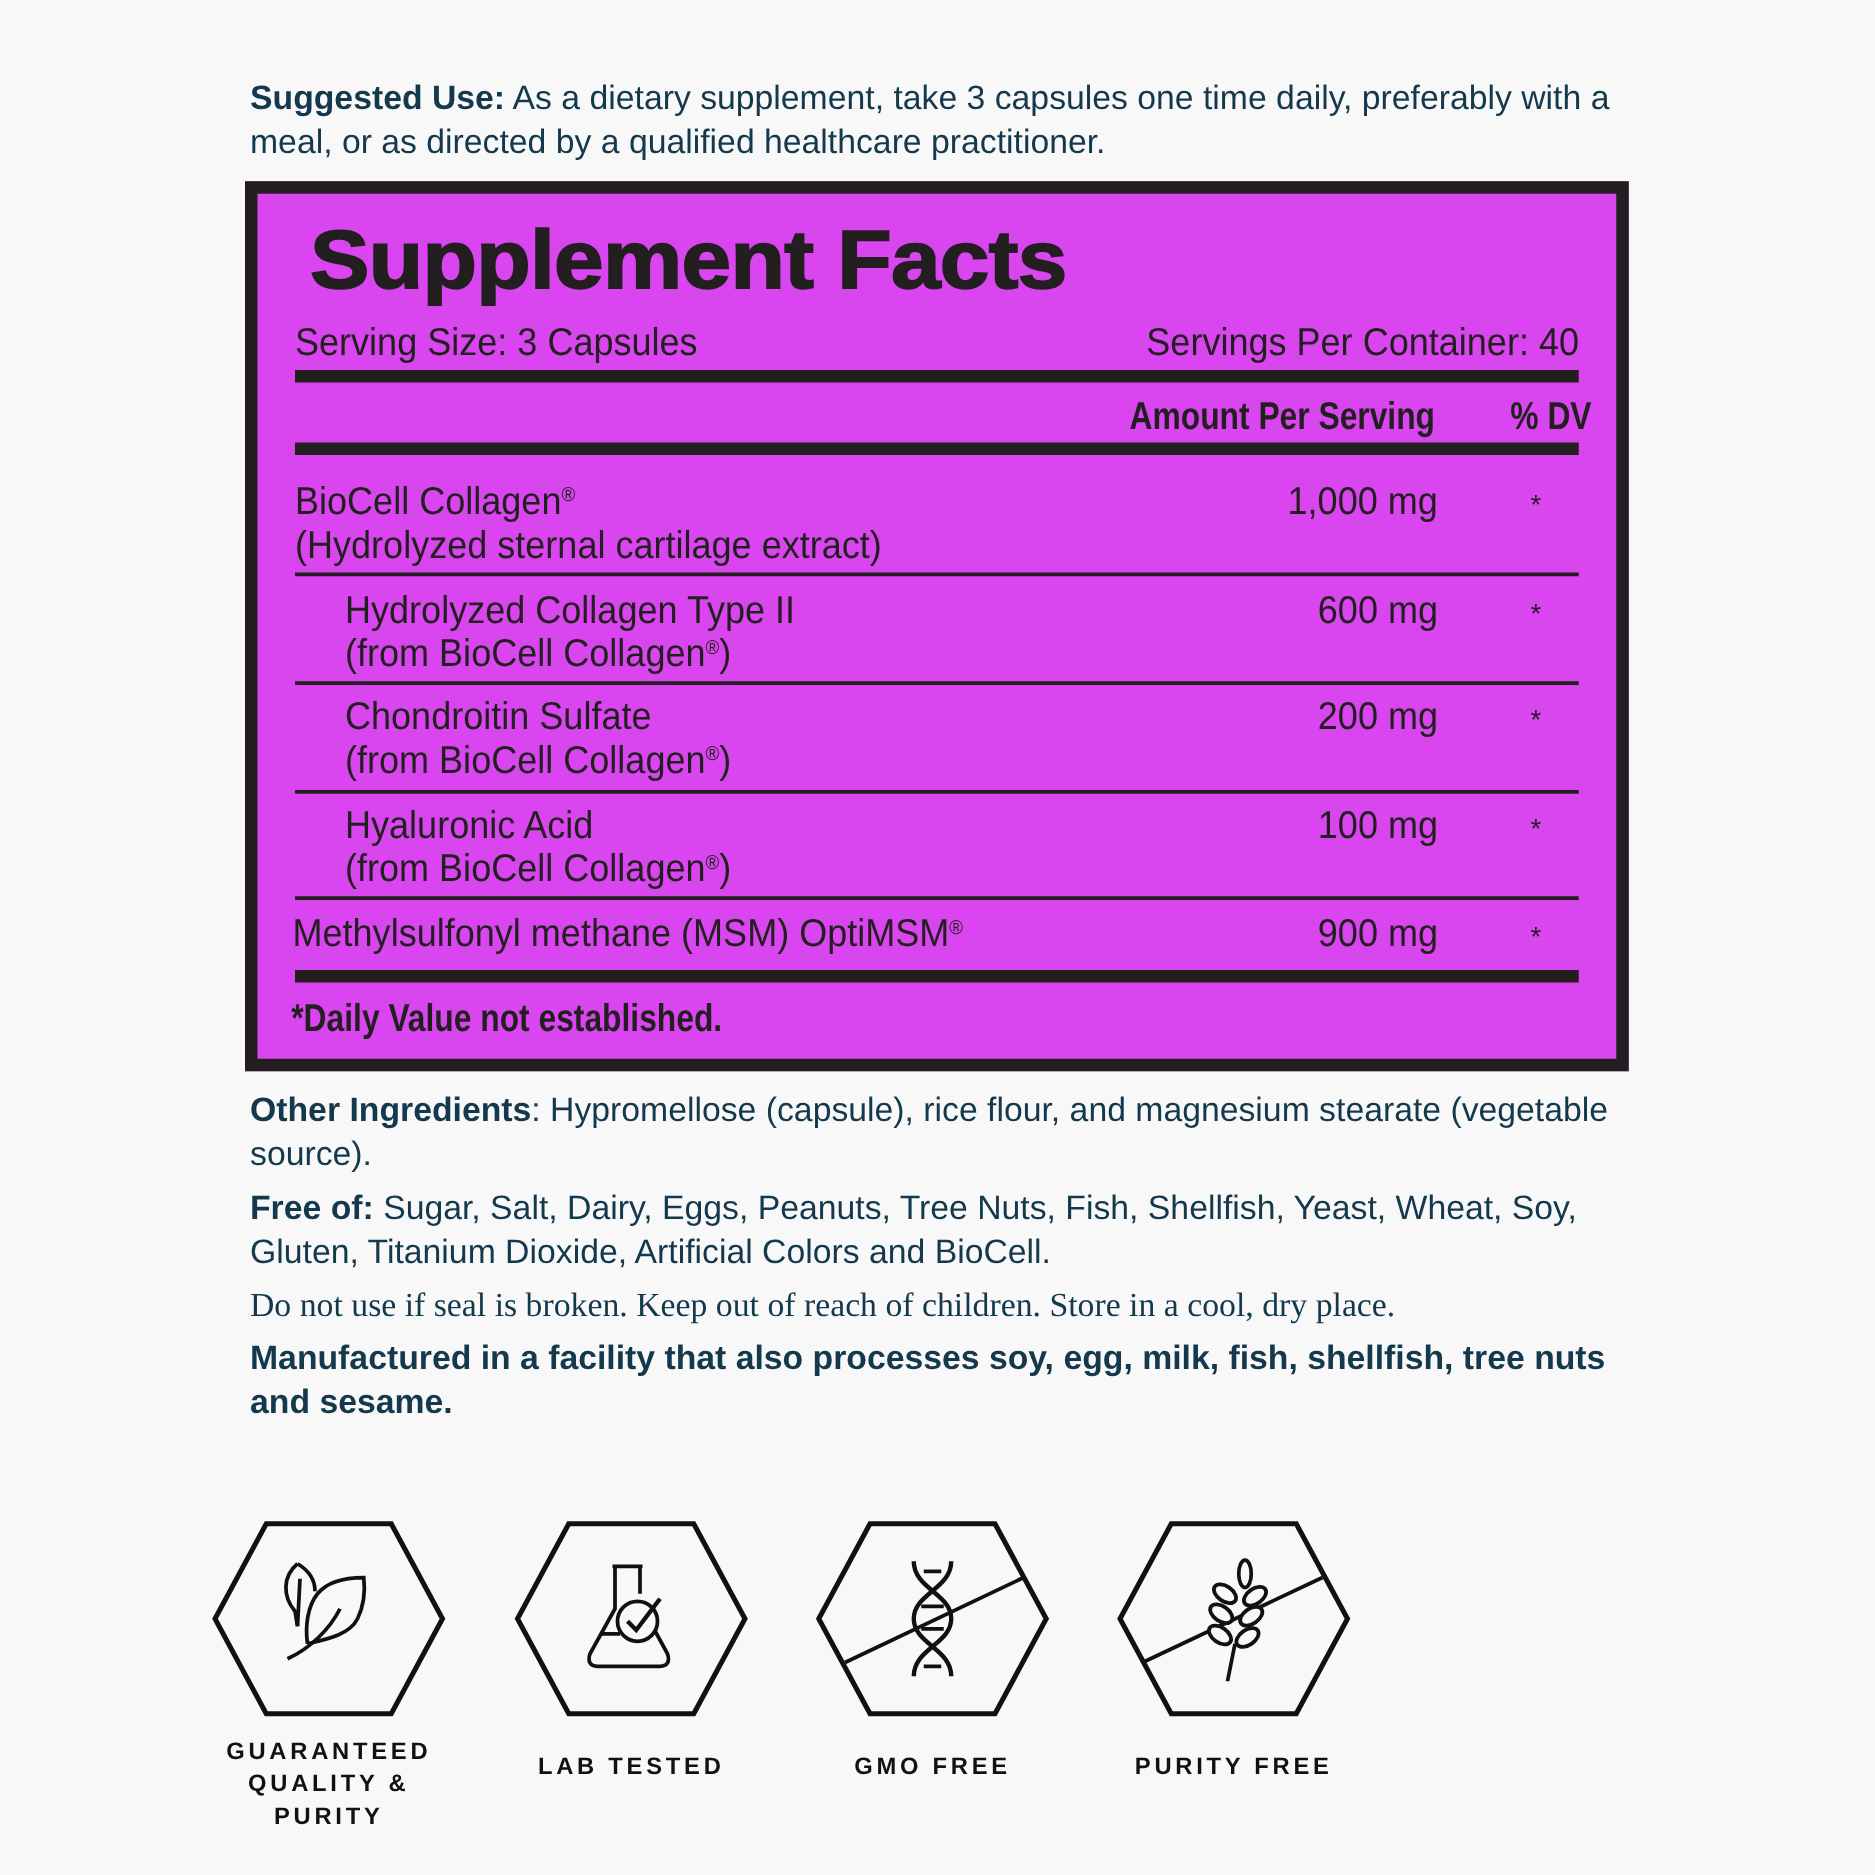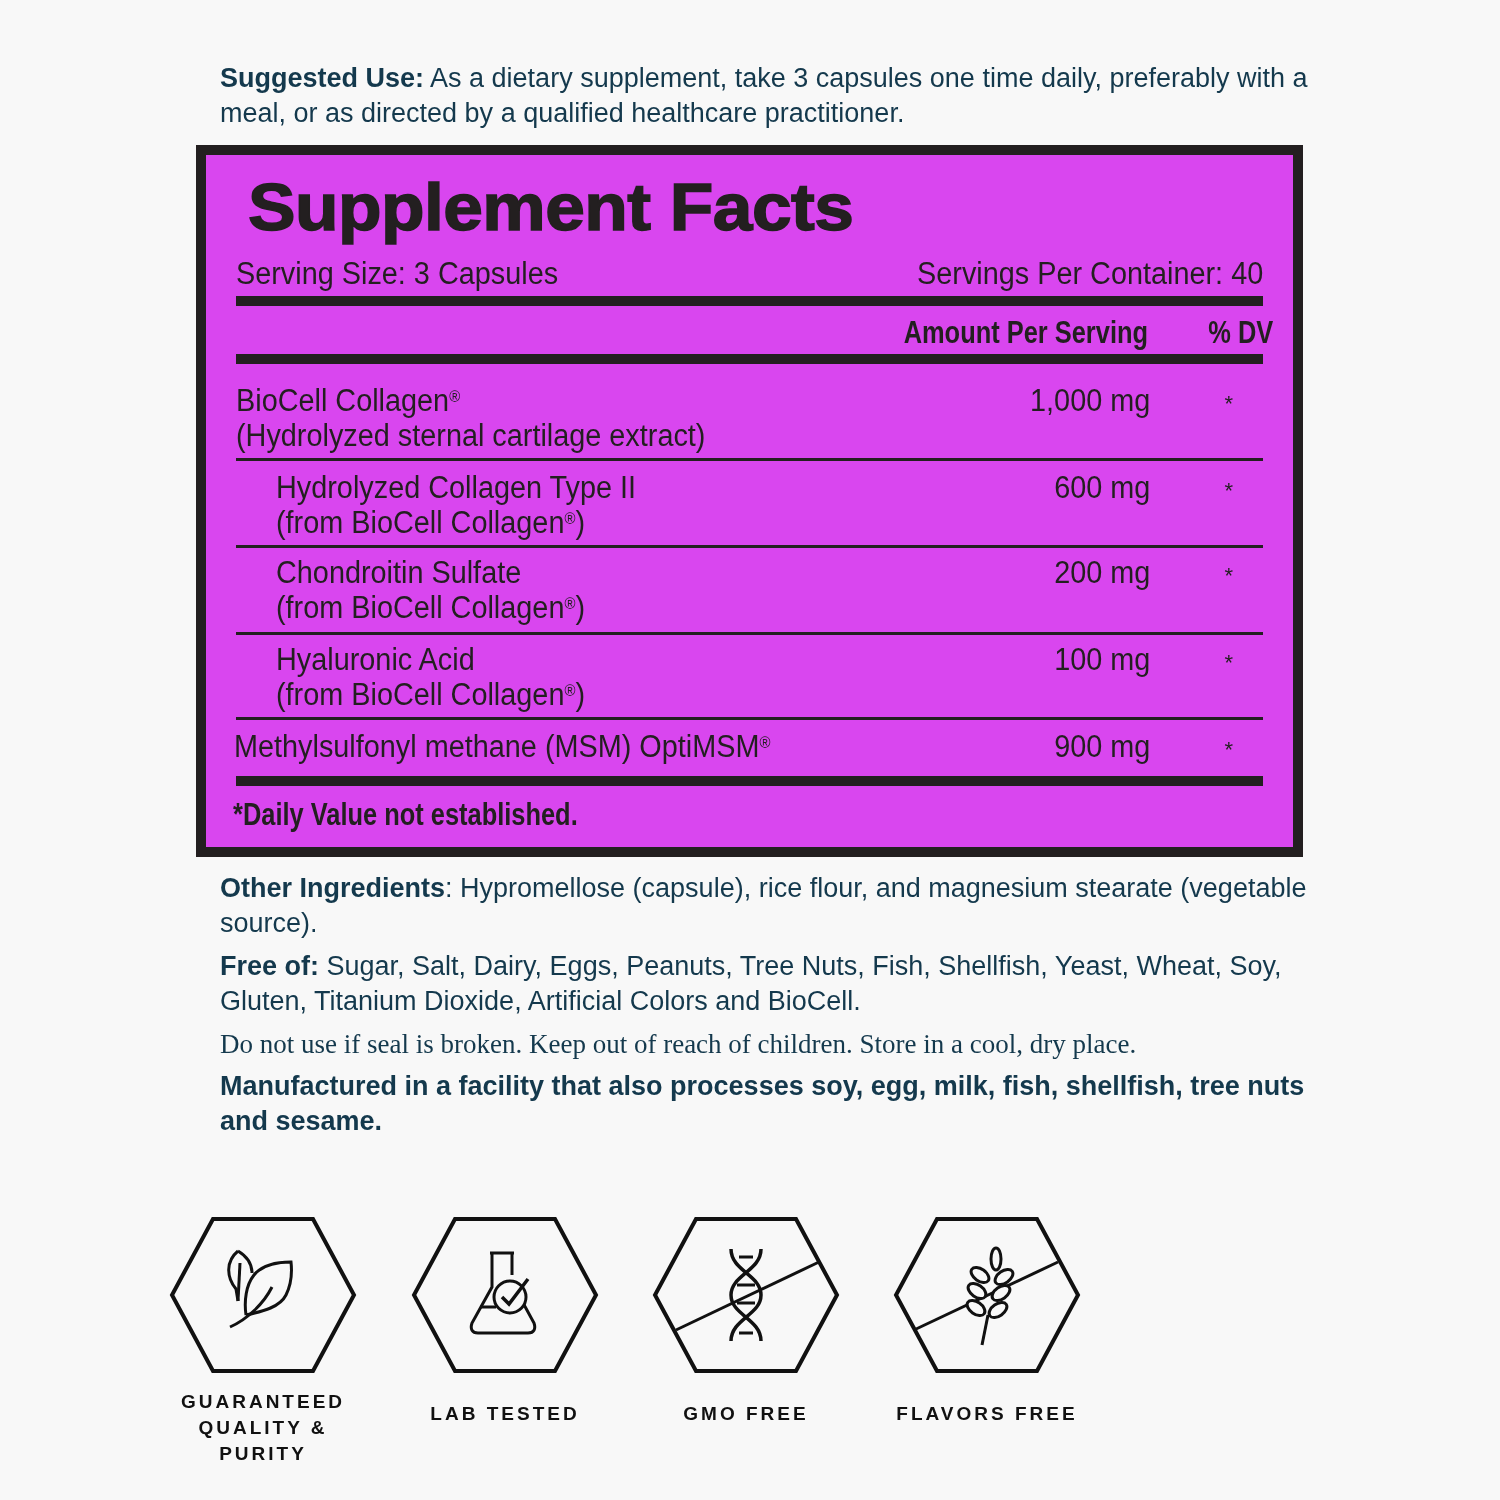--- a/index.html
+++ b/index.html
@@ -1,17 +1,17 @@
 <!DOCTYPE html>
 <html><head>
 <meta charset="utf-8">
 <style>
   html, body { margin:0; padding:0; }
   body { width:1500px; height:1500px; background:#f8f8f8; position:relative; overflow:hidden; font-family:"Liberation Sans", sans-serif; }
-  .para { position:absolute; left:220px; width:1110px; color:#14394d; font-size:27px; line-height:35px; }
+  .para { position:absolute; left:200px; width:1110px; color:#14394d; font-size:27px; line-height:35px; }
   .para b { font-weight:bold; }
   #suggested { top:61px; }
   #other { top:871px; }
   #freeof { top:949px; }
   #warning { top:1027px;font-family:Liberation Serif, serif; }
   #facility { top:1069px;font-weight:bold; }
 
   .box { position:absolute; left:196px; top:145px; width:1087px; height:692px; border:10px solid #231f20; background:#d946ef; }
   .sf-title { position:absolute; left:42px; top:14px; font-size:66px; font-weight:bold; letter-spacing:-0.5px; color:#231f20; transform:scaleX(1.08); transform-origin:left; -webkit-text-stroke:1.5px #231f20; }
   .serving { position:absolute; top:101px; font-size:31px; color:#231f20; transform:scaleX(0.93); }
@@ -136,16 +136,16 @@
       <line x1="22" y1="115" x2="166" y2="47" stroke="#111" stroke-width="3"></line>
       <line x1="90" y1="130" x2="96" y2="100" stroke="#111" stroke-width="3"></line>
       <ellipse cx="104" cy="44" rx="5" ry="11" fill="#f8f8f8" stroke="#111" stroke-width="3"></ellipse>
       <ellipse cx="88" cy="60" rx="10" ry="6" transform="rotate(35 88 60)" fill="#f8f8f8" stroke="#111" stroke-width="3"></ellipse>
       <ellipse cx="112" cy="62" rx="10" ry="6" transform="rotate(-35 112 62)" fill="#f8f8f8" stroke="#111" stroke-width="3"></ellipse>
       <ellipse cx="85" cy="76" rx="10" ry="6" transform="rotate(35 85 76)" fill="#f8f8f8" stroke="#111" stroke-width="3"></ellipse>
       <ellipse cx="109" cy="78" rx="10" ry="6" transform="rotate(-35 109 78)" fill="#f8f8f8" stroke="#111" stroke-width="3"></ellipse>
       <ellipse cx="84" cy="93" rx="10" ry="6" transform="rotate(35 84 93)" fill="#f8f8f8" stroke="#111" stroke-width="3"></ellipse>
       <ellipse cx="106" cy="95" rx="10" ry="6" transform="rotate(-35 106 95)" fill="#f8f8f8" stroke="#111" stroke-width="3"></ellipse>
     </svg>
-    <div class="badge-label" style="margin-top:26px;">FLAVORS FREE</div>
+    <div class="badge-label" style="margin-top:26px;">PURITY FREE</div>
   </div>
 
 </div>
 
 </body></html>

